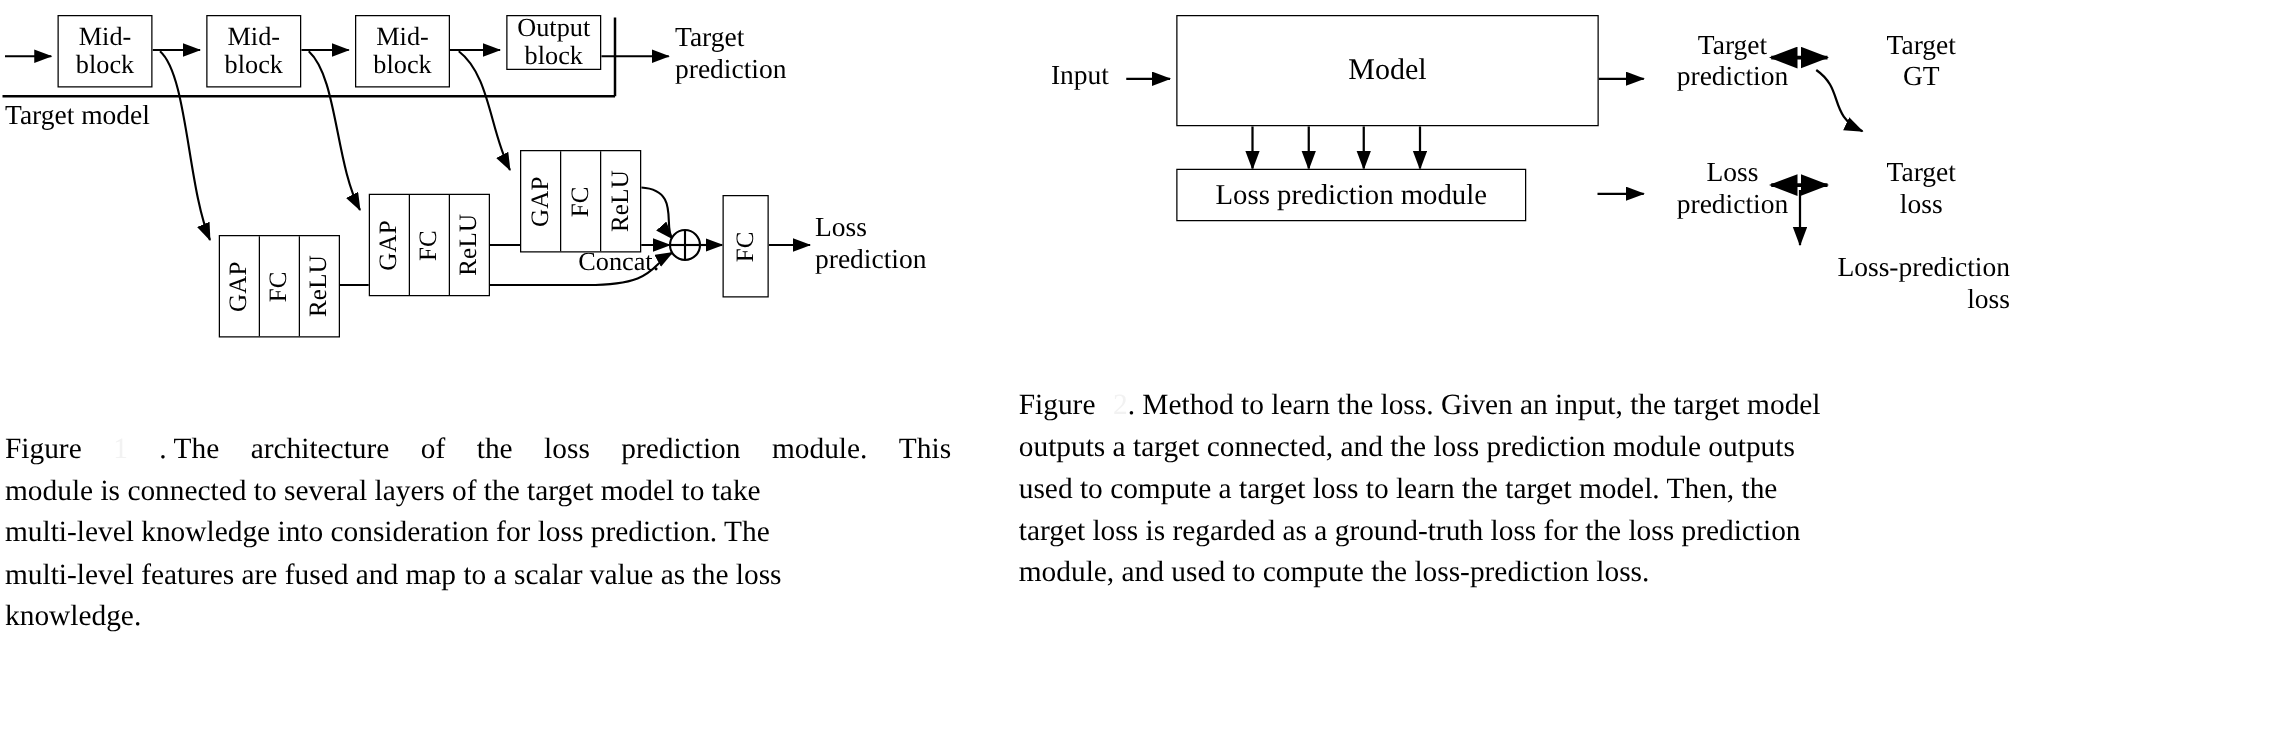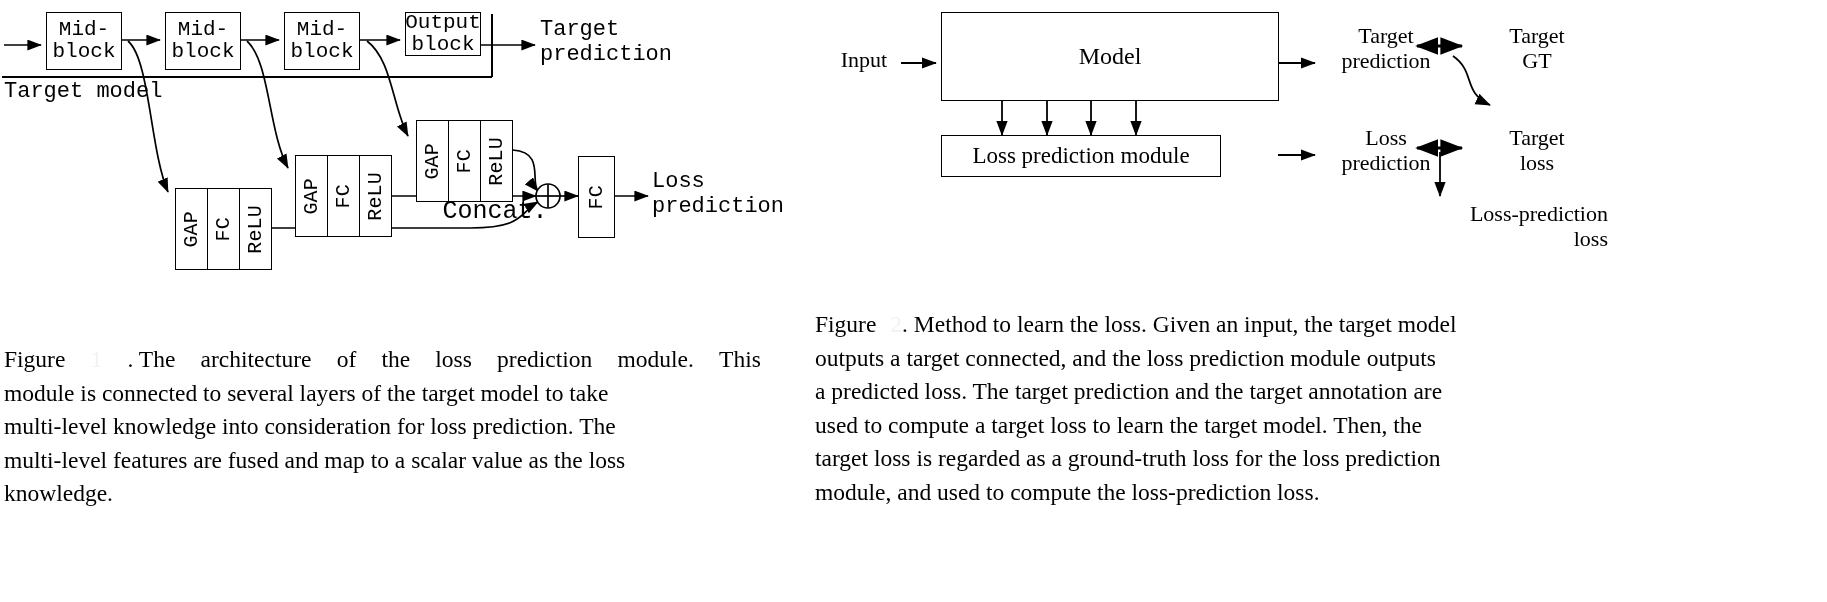--- a/index.html
+++ b/index.html
@@ -80,21 +80,21 @@
     justify-content:space-between;
   }
   .caption .ln.j > span{white-space:pre;}
   .fignum{color:#f2f2f2;}
 </style>
 </head>
 <body>
 
 <div class="panel" id="left-panel">
 
-  <div class="fig" id="left-diagram" style="left:0;top:0;width:800px;height:285px;font-family:Liberation Mono, monospace;">
+  <div class="fig" id="left-diagram" style="left:0;top:0;width:800px;height:285px;">
 
     <svg class="svg-layer" width="800" height="285" viewBox="0 0 800 285">
       <defs>
         <marker id="ah" markerWidth="9" markerHeight="9" refX="8" refY="3.2" orient="auto">
           <path d="M0,0 L8.5,3.2 L0,6.4 z" fill="#000"></path>
         </marker>
       </defs>
       <g stroke="#000" stroke-width="1.7" fill="none">
 
         <line x1="4" y1="45" x2="41" y2="45" marker-end="url(#ah)"></line>
@@ -150,21 +150,21 @@
     </div>
 
     <div class="lbl left-align" style="left:4px;top:80px;width:200px;">Target model</div>
 
     <div class="lbl left-align" style="left:540px;top:18px;width:230px;">Target
 prediction</div>
 
     <div class="lbl left-align" style="left:652px;top:170px;width:160px;">Loss
 prediction</div>
 
-    <div class="lbl" style="left:440px;top:198px;width:110px;font-size:25px;">Concat.</div>
+    <div class="lbl" style="left:440px;top:198px;width:110px;font-size:21px;">Concat.</div>
 
     <div class="vstack" style="left:175px;top:188px;width:97px;height:82px;">
       <div class="cell">
           <span>GAP</span>
         </div>
       <div class="cell">
           <span>FC</span>
         </div>
       <div class="cell">
           <span>ReLU</span>
@@ -285,18 +285,17 @@
 
     <div class="lbl" style="left:562px;top:202px;width:246px;text-align:right;">Loss-prediction
 loss</div>
   </div>
 
   <div class="caption" id="caption-right" style="left:15px;top:308px;width:1007px;text-align:left;">
     <span class="ln">
       <span>Figure</span><span style="display:inline-block;width:14px;"></span><span class="fignum">2</span><span>. Method to learn the loss. Given an input, the target model</span>
     </span>
     <span class="ln">outputs a target connected, and the loss prediction module outputs</span>
-    <span class="ln">a predicted loss. The target prediction and the target annotation are</span>
     <span class="ln">used to compute a target loss to learn the target model.  Then, the</span>
     <span class="ln">target loss is regarded as a ground-truth loss for the loss prediction</span>
     <span class="ln">module, and used to compute the loss-prediction loss.</span>
   </div>
 </div>
 
 </body></html>

